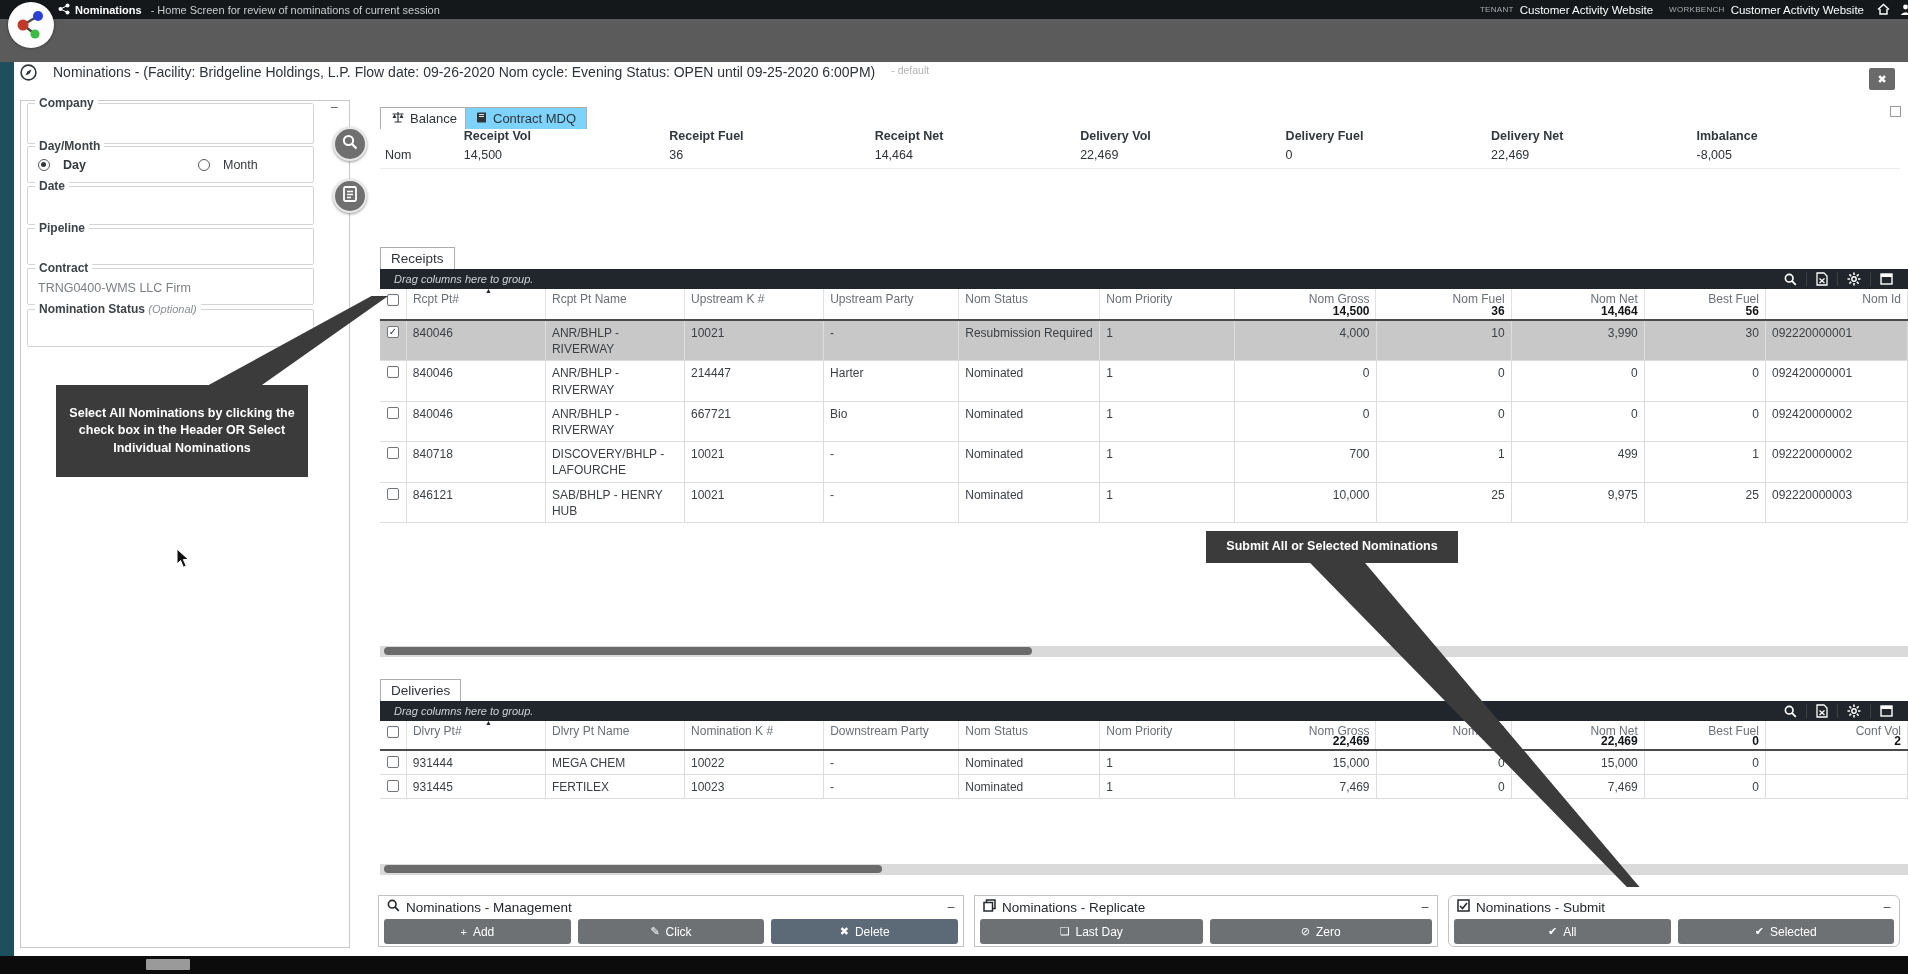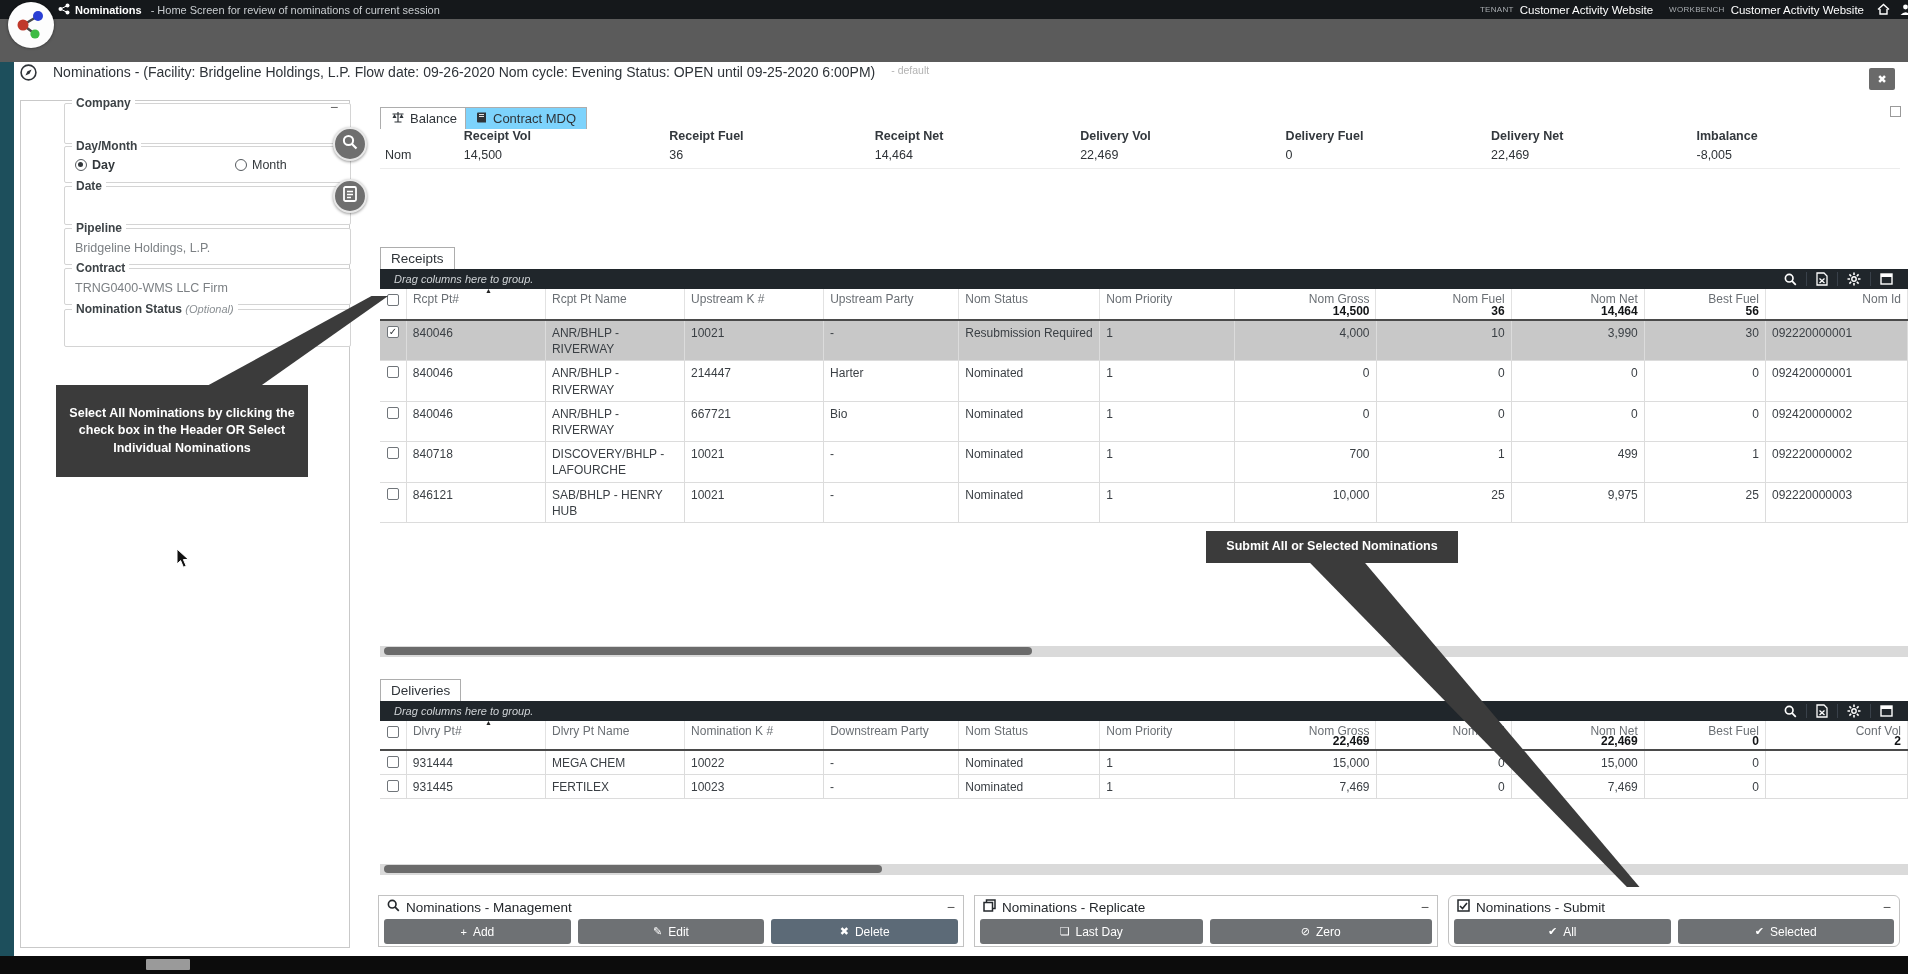--- a/index.html
+++ b/index.html
@@ -36,28 +36,28 @@
   #phead .ptitle { font-size:14px; color:#2e3338; }
   #phead .psuffix { font-size:10.5px; color:#b3b3b3; }
   #pclose { left:1869px; top:68px; width:26px; height:22px; background:#6a6a6a; color:#fff;
             font-size:11px; display:flex; align-items:center; justify-content:center; border-radius:2px;
             cursor:pointer; z-index:10; }
 
   
   #sidebar { left:20px; top:100px; width:330px; height:848px; border:1px solid #c9c9c9; background:#fff; z-index:6; }
   #sb-collapse { left:326px; top:101px; width:16px; height:14px; color:#666; font-size:14px; line-height:12px;
                  text-align:center; z-index:8; cursor:pointer; }
-  .field { position:absolute; left:27px; width:287px; border:1px solid #d4d4d4; border-radius:2px; background:#fff; z-index:7;margin-left:37px; }
+  .field { position:absolute; left:27px; width:287px; border:1px solid #d4d4d4; border-radius:2px; background:#fff; z-index:7; }
   .field .flabel { position:absolute; top:-8px; left:7px; background:#fff; padding:0 4px;
                    font-size:12px; font-weight:bold; color:#3d4347; white-space:nowrap; }
   .field .flabel .opt { font-weight:normal; font-style:italic; color:#8a8f93; font-size:11px; }
   .field .fvalue { padding:12px 10px 5px 10px; font-size:12.5px; color:#7c8084; }
   .field .fplaceholder { color:#c9c9c9; padding-left:30px; }
   .radio-row { display:flex; padding:11px 10px 5px 10px; font-size:12.5px; color:#33383c; }
-  .radio { display:flex; align-items:center; gap:5px; cursor:pointer; }
+  .radio { display:flex; align-items:center; gap:13px; cursor:pointer; }
   .rdot { width:12px; height:12px; border:1.5px solid #555a5e; border-radius:50%; position:relative; }
   .rdot.on::after { content:''; position:absolute; left:2px; top:2px; width:5px; height:5px;
                     background:#33383c; border-radius:50%; }
   .radio.first { font-weight:bold; width:160px; }
   .fab { position:absolute; width:34px; height:34px; border-radius:50%; background:#6f6f6f;
          border:2px solid #e8e8e8; display:flex; align-items:center; justify-content:center;
          z-index:9; cursor:pointer; box-shadow:0 1px 3px rgba(0,0,0,.4); }
 
   
   .tab { position:absolute; height:22px; display:flex; align-items:center; gap:5px; padding:0 10px;
@@ -249,21 +249,20 @@
         <span class="rdot"></span>
         <span>Month</span>
       </span>
     </div>
 </div>
 <div class="field" style="top:186px; height:39px;">
   <span class="flabel">Date</span>
 </div>
 <div class="field" style="top:228px; height:37px;">
   <span class="flabel">Pipeline</span>
-  <div class="fvalue">Bridgeline Holdings, L.P.</div>
 </div>
 <div class="field" style="top:268px; height:37px;">
   <span class="flabel">Contract</span>
   <div class="fvalue">TRNG0400-WMS LLC Firm</div>
 </div>
 <div class="field" style="top:309px; height:38px;">
   <span class="flabel">
     <span>Nomination Status</span>
     <span class="opt">(Optional)</span>
   </span>
@@ -562,21 +561,21 @@
     <span class="ptitle">Nominations - Management</span>
     <span class="pmin">−</span>
   </div>
   <div class="btnrow" id="btns-management">
       <button class="abtn">
         <span class="bicon">+</span>
         <span>Add</span>
       </button>
       <button class="abtn">
         <span class="bicon">✎</span>
-        <span>Edit</span>
+        <span>Click</span>
       </button>
       <button class="abtn danger">
         <span class="bicon">✖</span>
         <span>Delete</span>
       </button>
     </div>
 </div>
 <div class="apanel" style="left:974px; width:464px;">
   <div class="ptop">
     <span>

